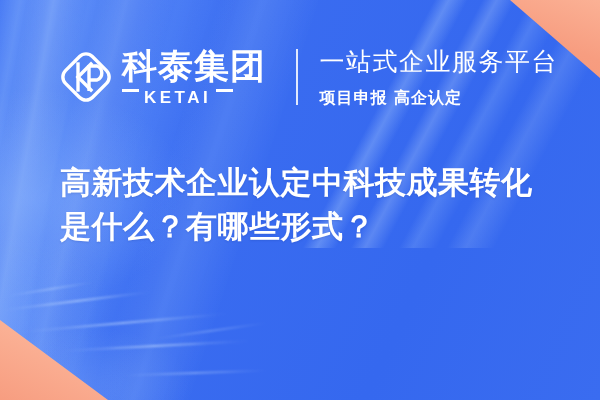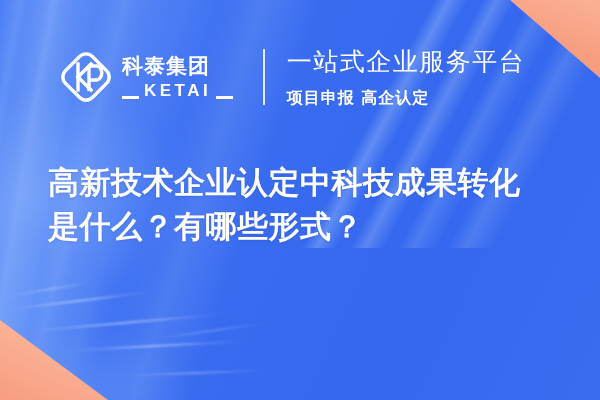--- a/index.html
+++ b/index.html
@@ -106,30 +106,30 @@
     flex: 0 0 auto;
   }
   .logo-words {
     margin-left: 8px;
     display: flex;
     flex-direction: column;
     justify-content: center;
   }
   .logo-cn {
     color: #ffffff;
-    font-size: 21px;
+    font-size: 35px;
     font-weight: 900;
     letter-spacing: 1px;
     line-height: 1;
     font-family: "DejaVu Sans", "Liberation Sans", sans-serif;
     white-space: nowrap;
   }
   .logo-en-row {
     display: flex;
-    align-items: flex-end;
+    align-items: flex-start;
     gap: 5px;
     margin-top: 5px;
   }
   .logo-dash {
     display: block;
     width: 17px;
     height: 3px;
     background: #ffffff;
     flex: 0 0 auto;
   }
@@ -171,21 +171,21 @@
     letter-spacing: 1px;
     line-height: 1.2;
     margin-top: 11px;
     white-space: nowrap;
     font-family: "DejaVu Serif", "Liberation Serif", serif;
   }
 
   
   .title {
     position: absolute;
-    left: 48px;
+    left: 60px;
     top: 160px;
     width: 500px;
     color: #ffffff;
     font-size: 31px;
     font-weight: 900;
     line-height: 1.42;
     letter-spacing: 0.5px;
     font-family: "DejaVu Sans", "Liberation Sans", sans-serif;
     text-shadow: 0 1px 2px rgba(20,50,140,0.18);
   }

